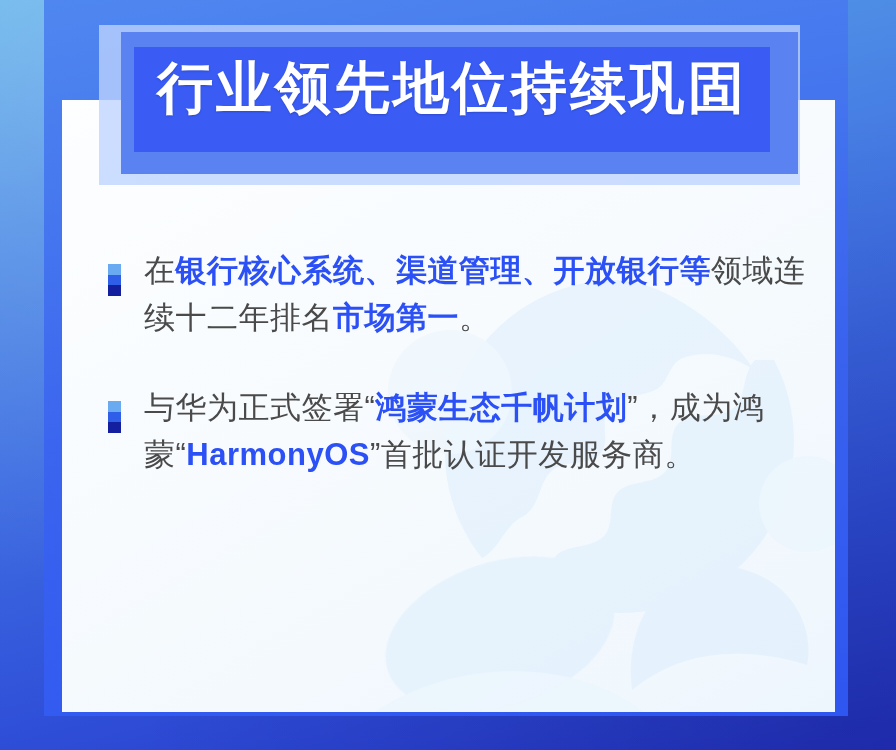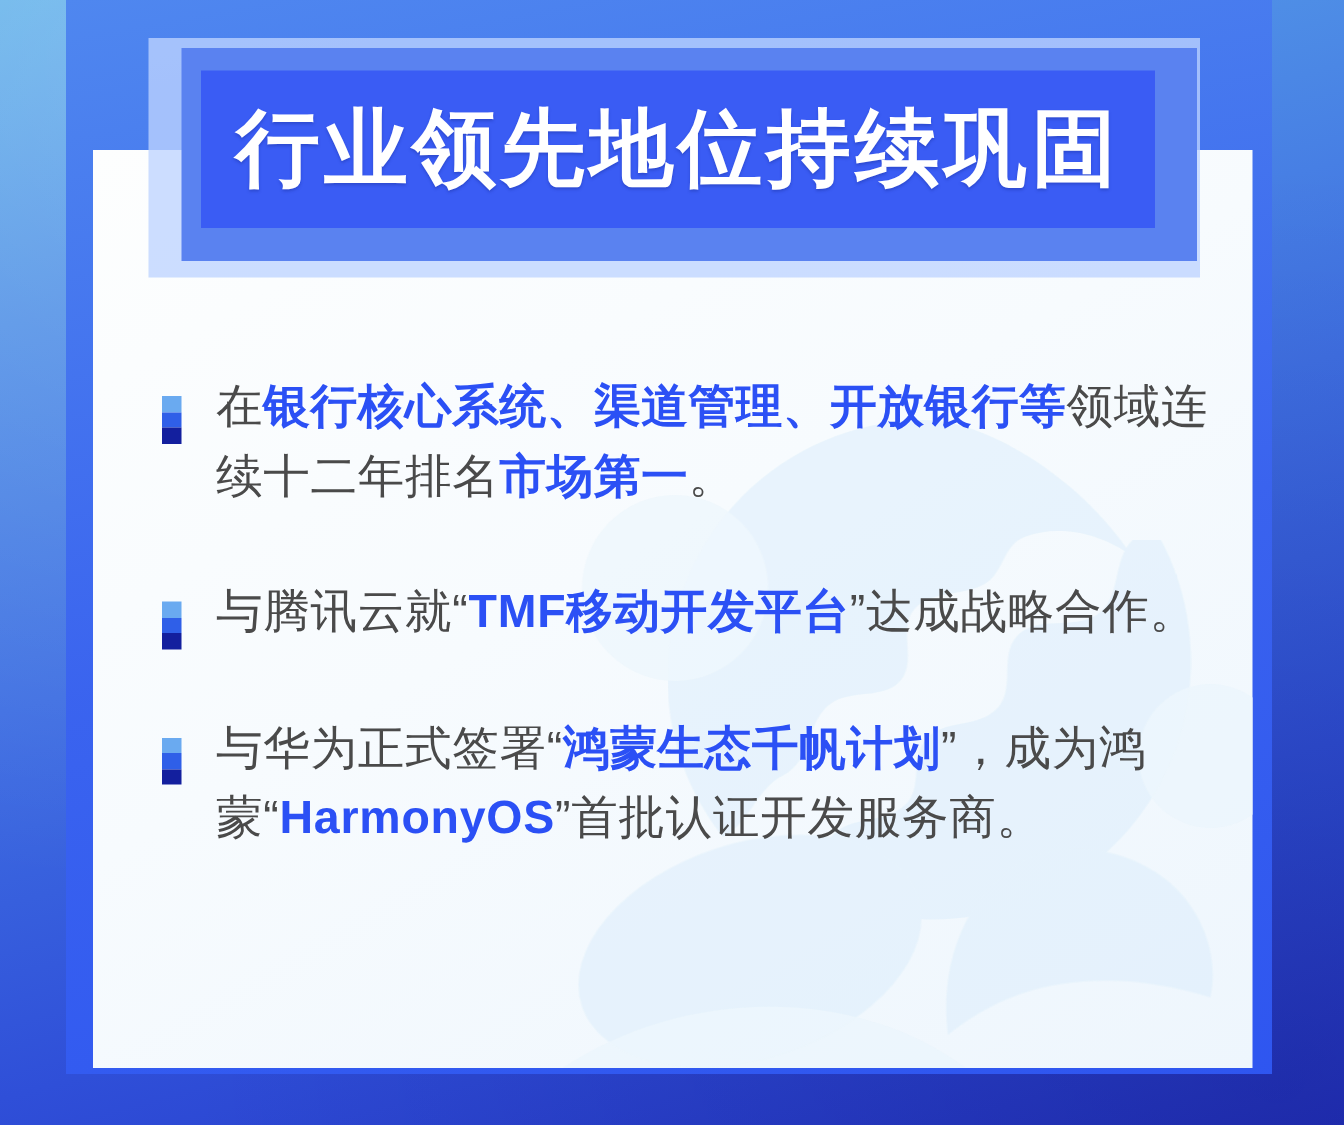--- a/index.html
+++ b/index.html
@@ -70,21 +70,21 @@
   .t-mid{
     left:121px; top:32px; width:677px; height:142px;
     background:#5a82f0;
   }
   .t-inner{
     left:134px; top:47px; width:636px; height:105px;
     background:#3a5cf4;
   }
   .title-text{
     position:absolute;
-    left:134px; top:47px; width:636px; height:105px;
+    left:134px; top:36px; width:636px; height:105px;
     display:flex; align-items:center; justify-content:center;
     color:#ffffff;
     font-size:56px;
     font-weight:bold;
     letter-spacing:3px;
     white-space:nowrap;
     text-shadow:0 1px 2px rgba(20,40,140,.35);
   }
 
   
@@ -162,28 +162,20 @@
 
     <div class="bullet">
       <span class="marker">
         <i class="s1"></i>
           <i class="s2"></i>
           <i class="s3"></i>
       </span>
       <div class="btext"><span class="q">在</span><b>银行核心系统、渠道管理、开放银行等</b><span class="q">领域连续十二年排名</span><b>市场第一</b><span class="q">。</span></div>
     </div>
 
-    <div class="bullet">
-      <span class="marker">
-        <i class="s1"></i>
-          <i class="s2"></i>
-          <i class="s3"></i>
-      </span>
-      <div class="btext"><span class="q">与腾讯云就</span><span class="q">“</span><b>TMF移动开发平台</b><span class="q">”</span><span class="q">达成战略合作。</span></div>
-    </div>
 
     <div class="bullet">
       <span class="marker">
         <i class="s1"></i>
           <i class="s2"></i>
           <i class="s3"></i>
       </span>
       <div class="btext"><span class="q">与华为正式签署</span><span class="q">“</span><b>鸿蒙生态千帆计划</b><span class="q">”</span><span class="q">，成为鸿蒙</span><span class="q">“</span><b>HarmonyOS</b><span class="q">”</span><span class="q">首批认证开发服务商。</span></div>
     </div>
 

